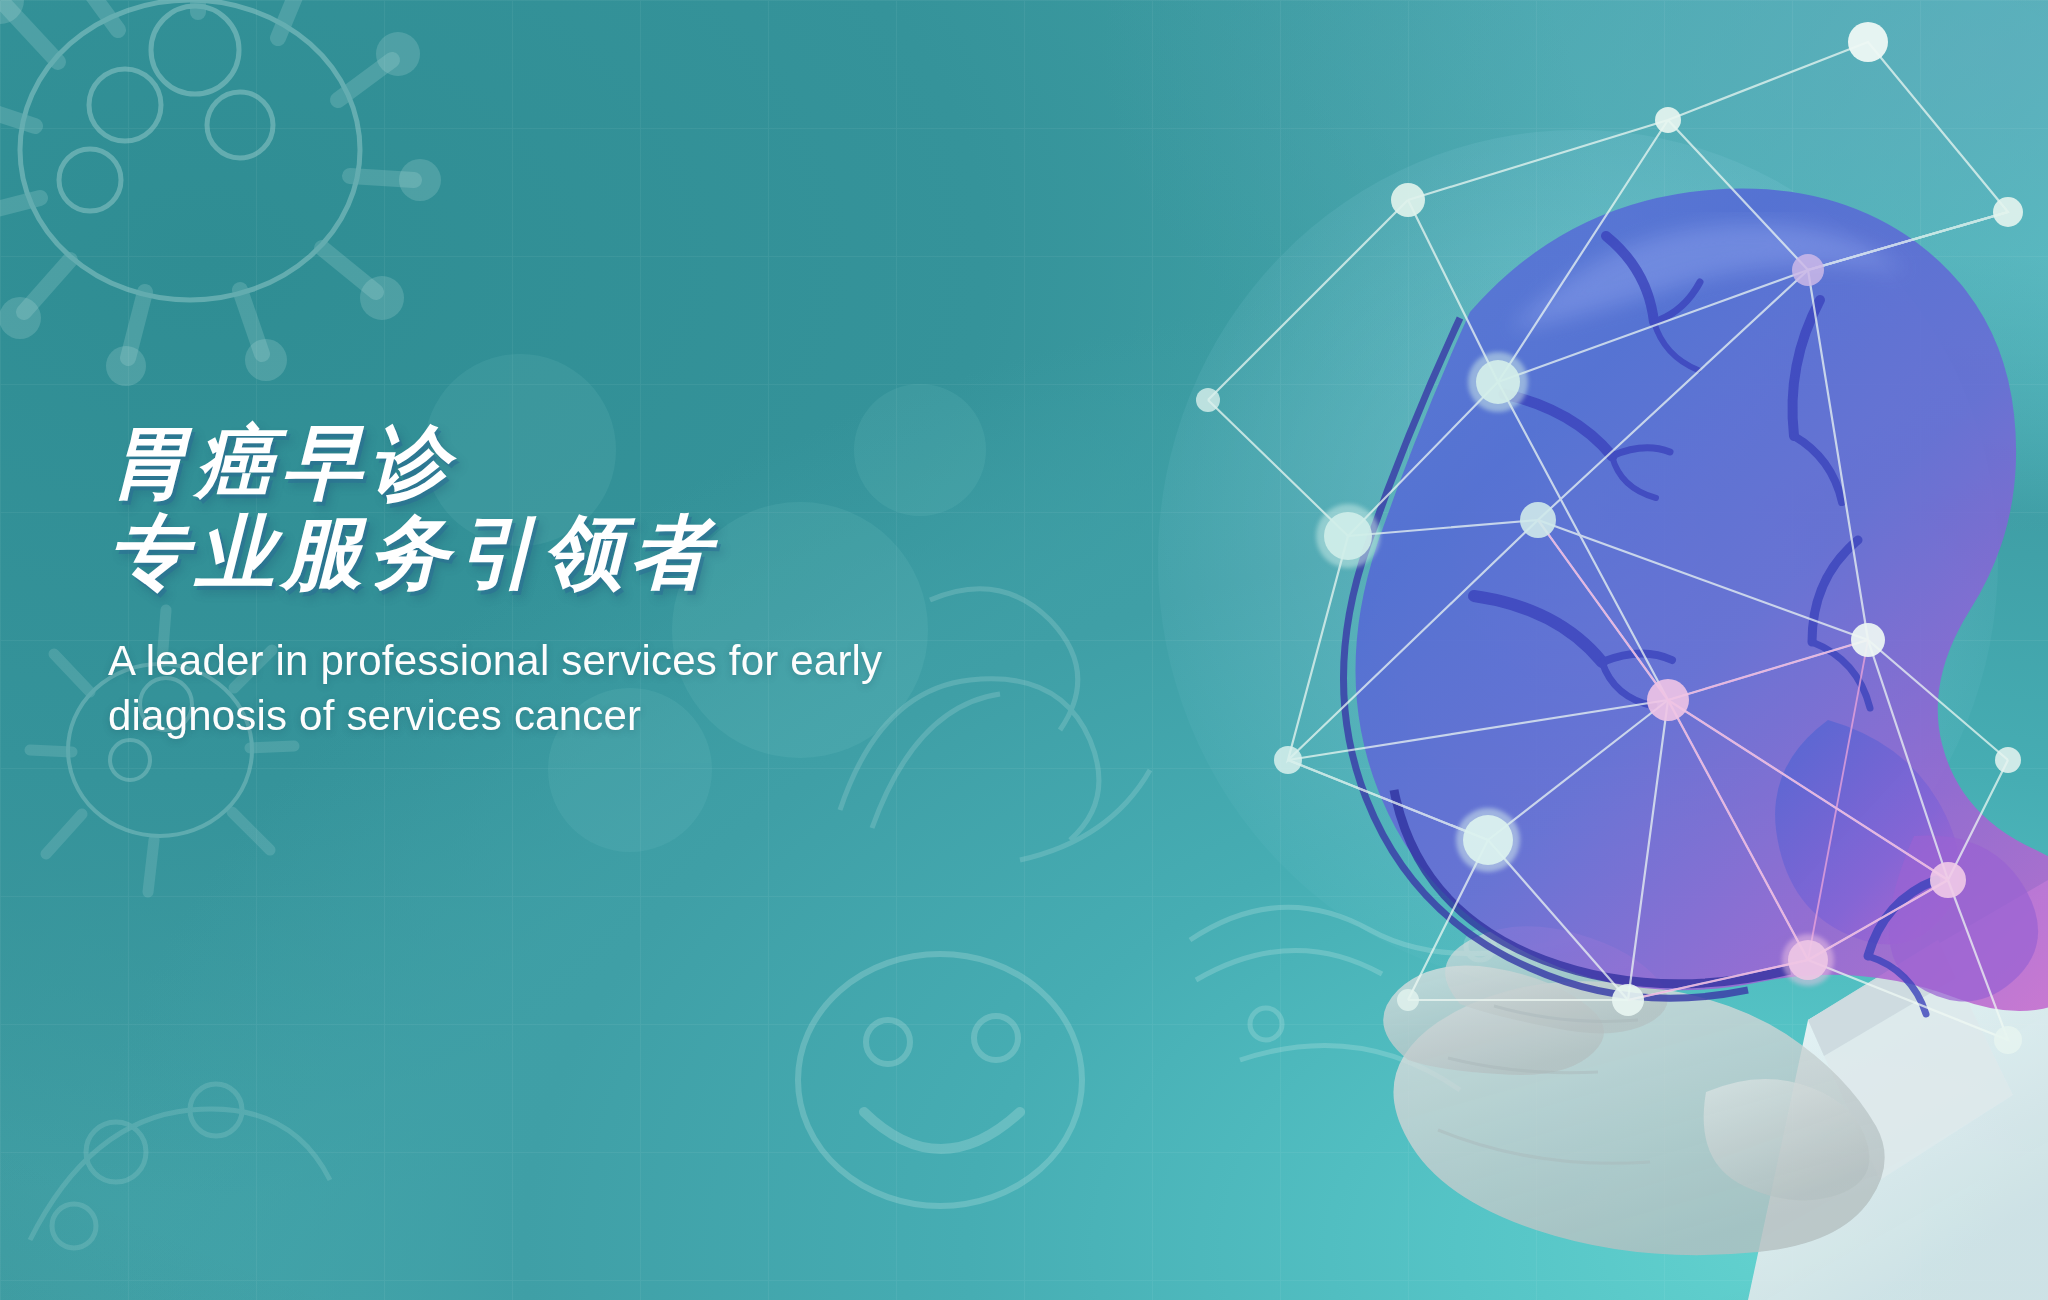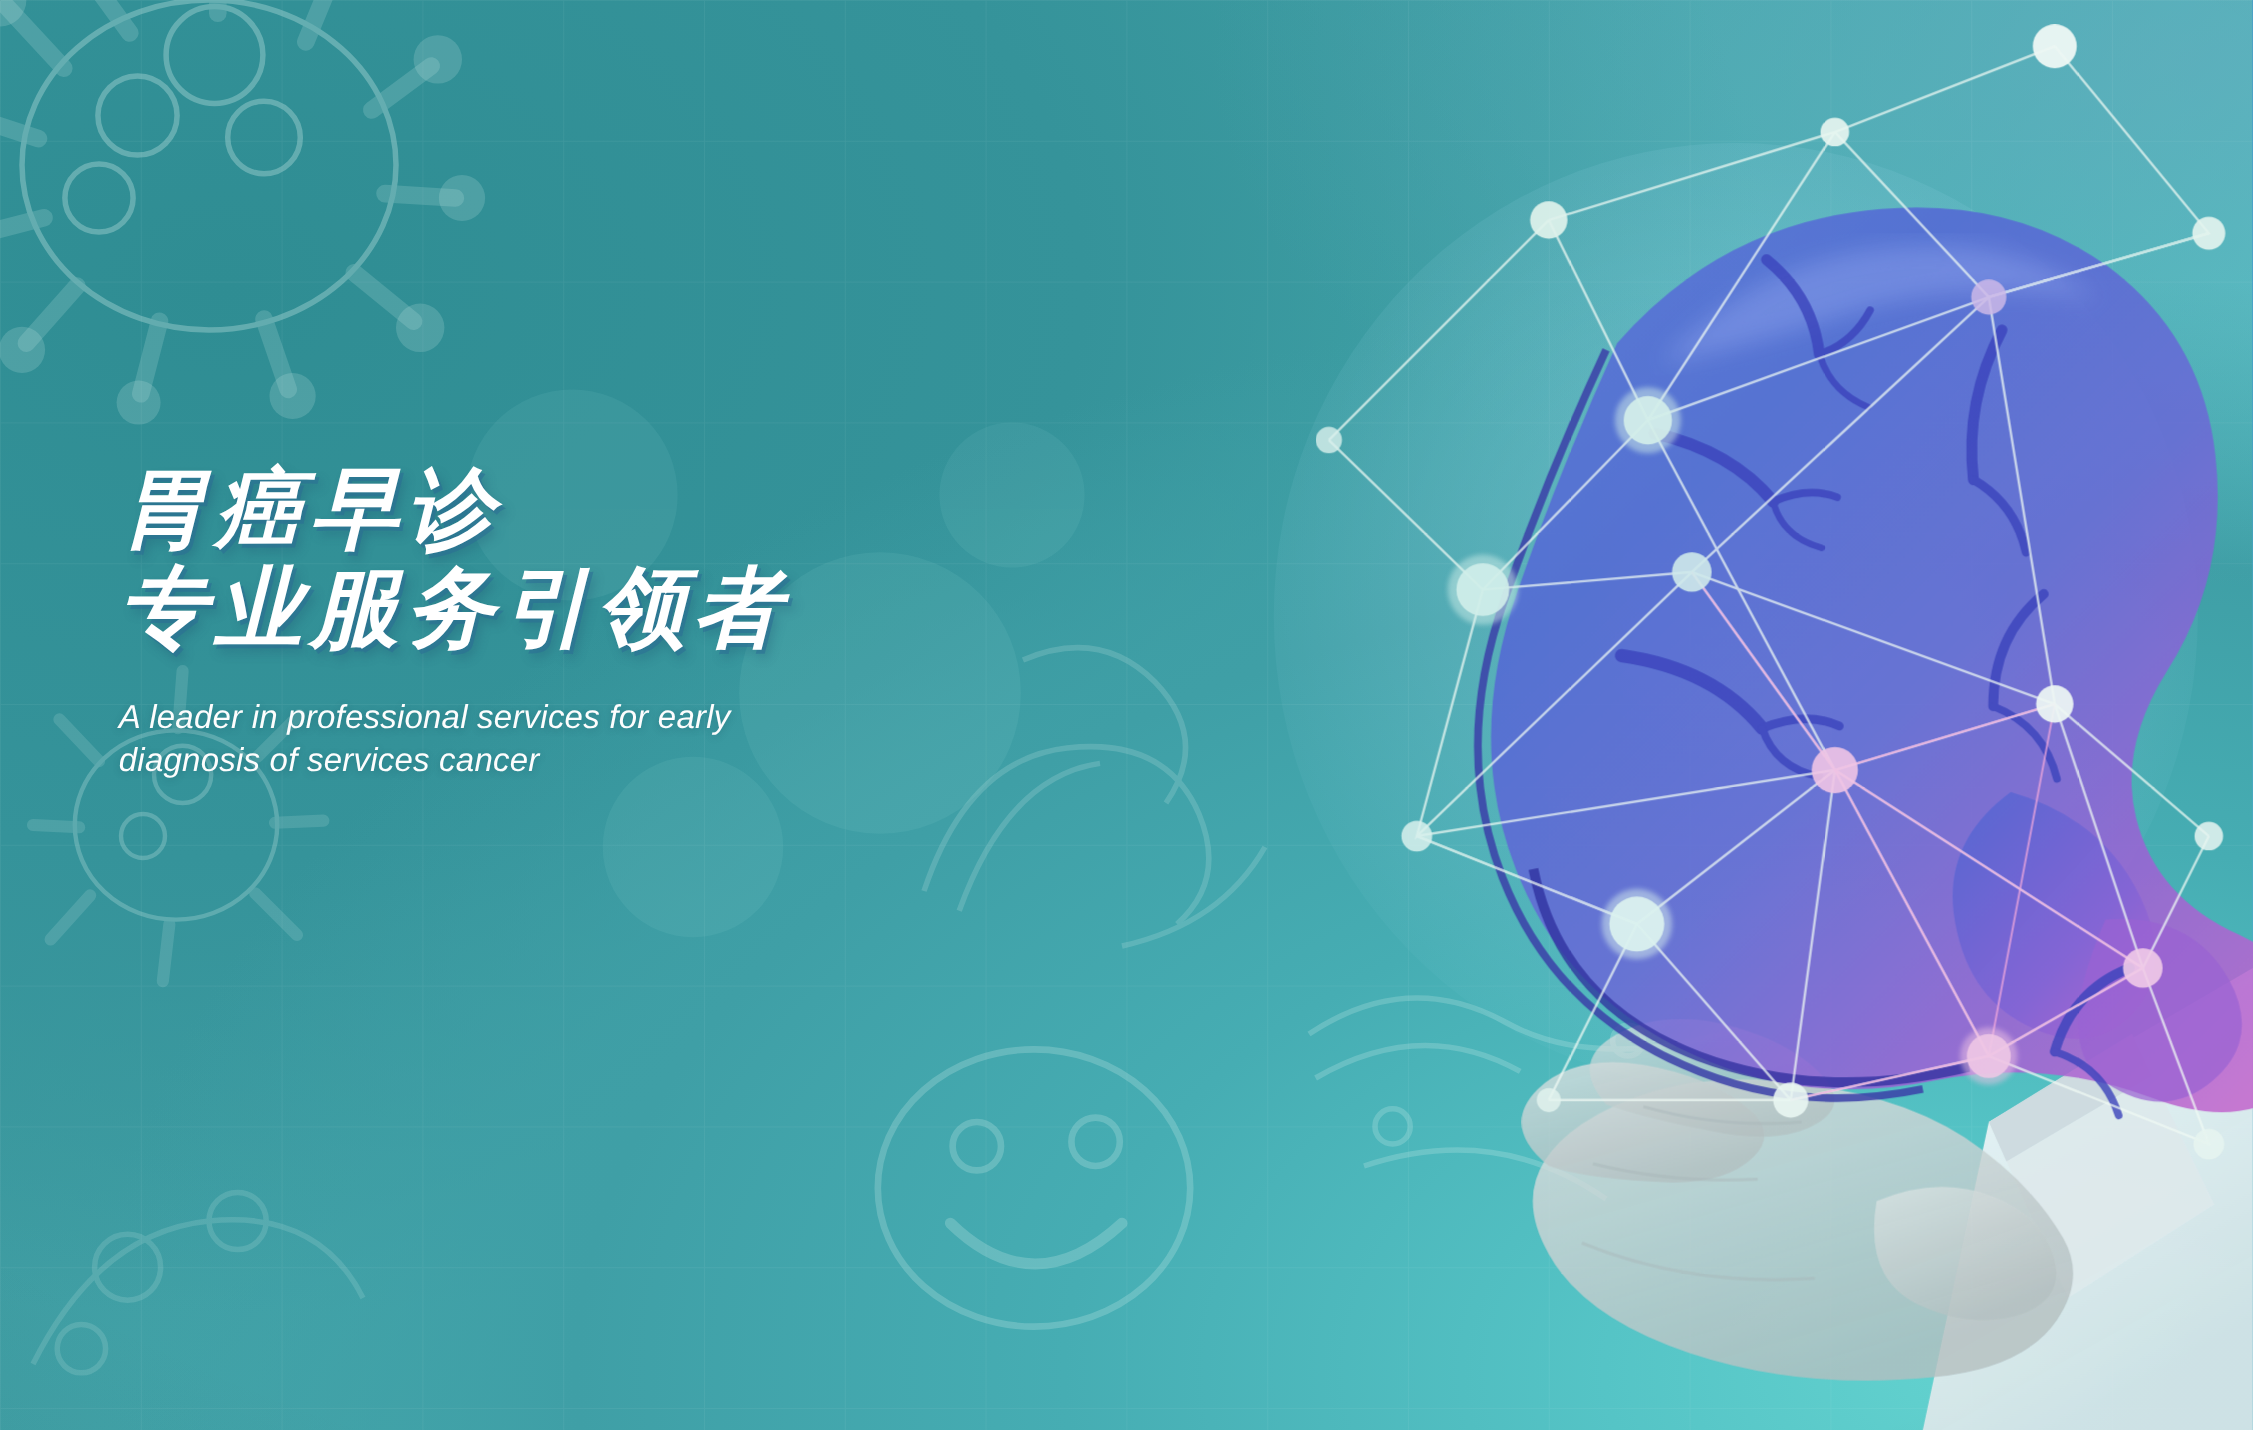--- a/index.html
+++ b/index.html
@@ -2,21 +2,21 @@
 <html><head>
 <meta charset="utf-8">
 <style>
   html,body{margin:0;padding:0;background:#2d8e95;}
   *{box-sizing:border-box;}
   .stage{
     position:relative;
     width:2048px;height:1300px;
     overflow:hidden;
     font-family:"Liberation Sans","DejaVu Sans",sans-serif;
-    background:#3b82f6;
+    background:#a21caf;
   }
   
   .bg-base{
     position:absolute;inset:0;
     background:
       radial-gradient(120% 110% at 88% 96%, #63d2cf 0%, #55c4c6 14%, #46adb3 34%, #3f9fa6 52%, rgba(63,159,166,0) 70%),
       radial-gradient(95% 100% at 10% 20%, #2f8d93 0%, #35939a 40%, rgba(53,147,154,0) 72%),
       linear-gradient(128deg,#3b959c 0%, #3d999f 22%, #43a4a9 42%, #4ab3b6 62%, #56c4c5 80%, #63d0cd 100%);
   }
   .bg-top-right{
@@ -51,27 +51,26 @@
     margin:0;
     text-shadow:
       3px 4px 0 rgba(44,110,150,.55),
       5px 7px 10px rgba(25,75,105,.30);
     white-space:nowrap;
   }
   .headline .ln{display:block;}
   .subtitle{
     margin:34px 0 0 0;
     color:#fdfdfd;
-    font-size:30px;
+    font-size:42px;
     line-height:1.32;
     font-weight:400;
     letter-spacing:.2px;
     max-width:1010px;
     text-shadow:0 2px 7px rgba(20,70,85,.28);
-    font-style:italic;
   }
   .subtitle .ln{display:block;}
   
   .art{
     position:absolute;right:0;top:0;width:940px;height:1300px;
   }
   .art svg{position:absolute;top:0;left:0;}
 </style>
 </head>
 <body>

